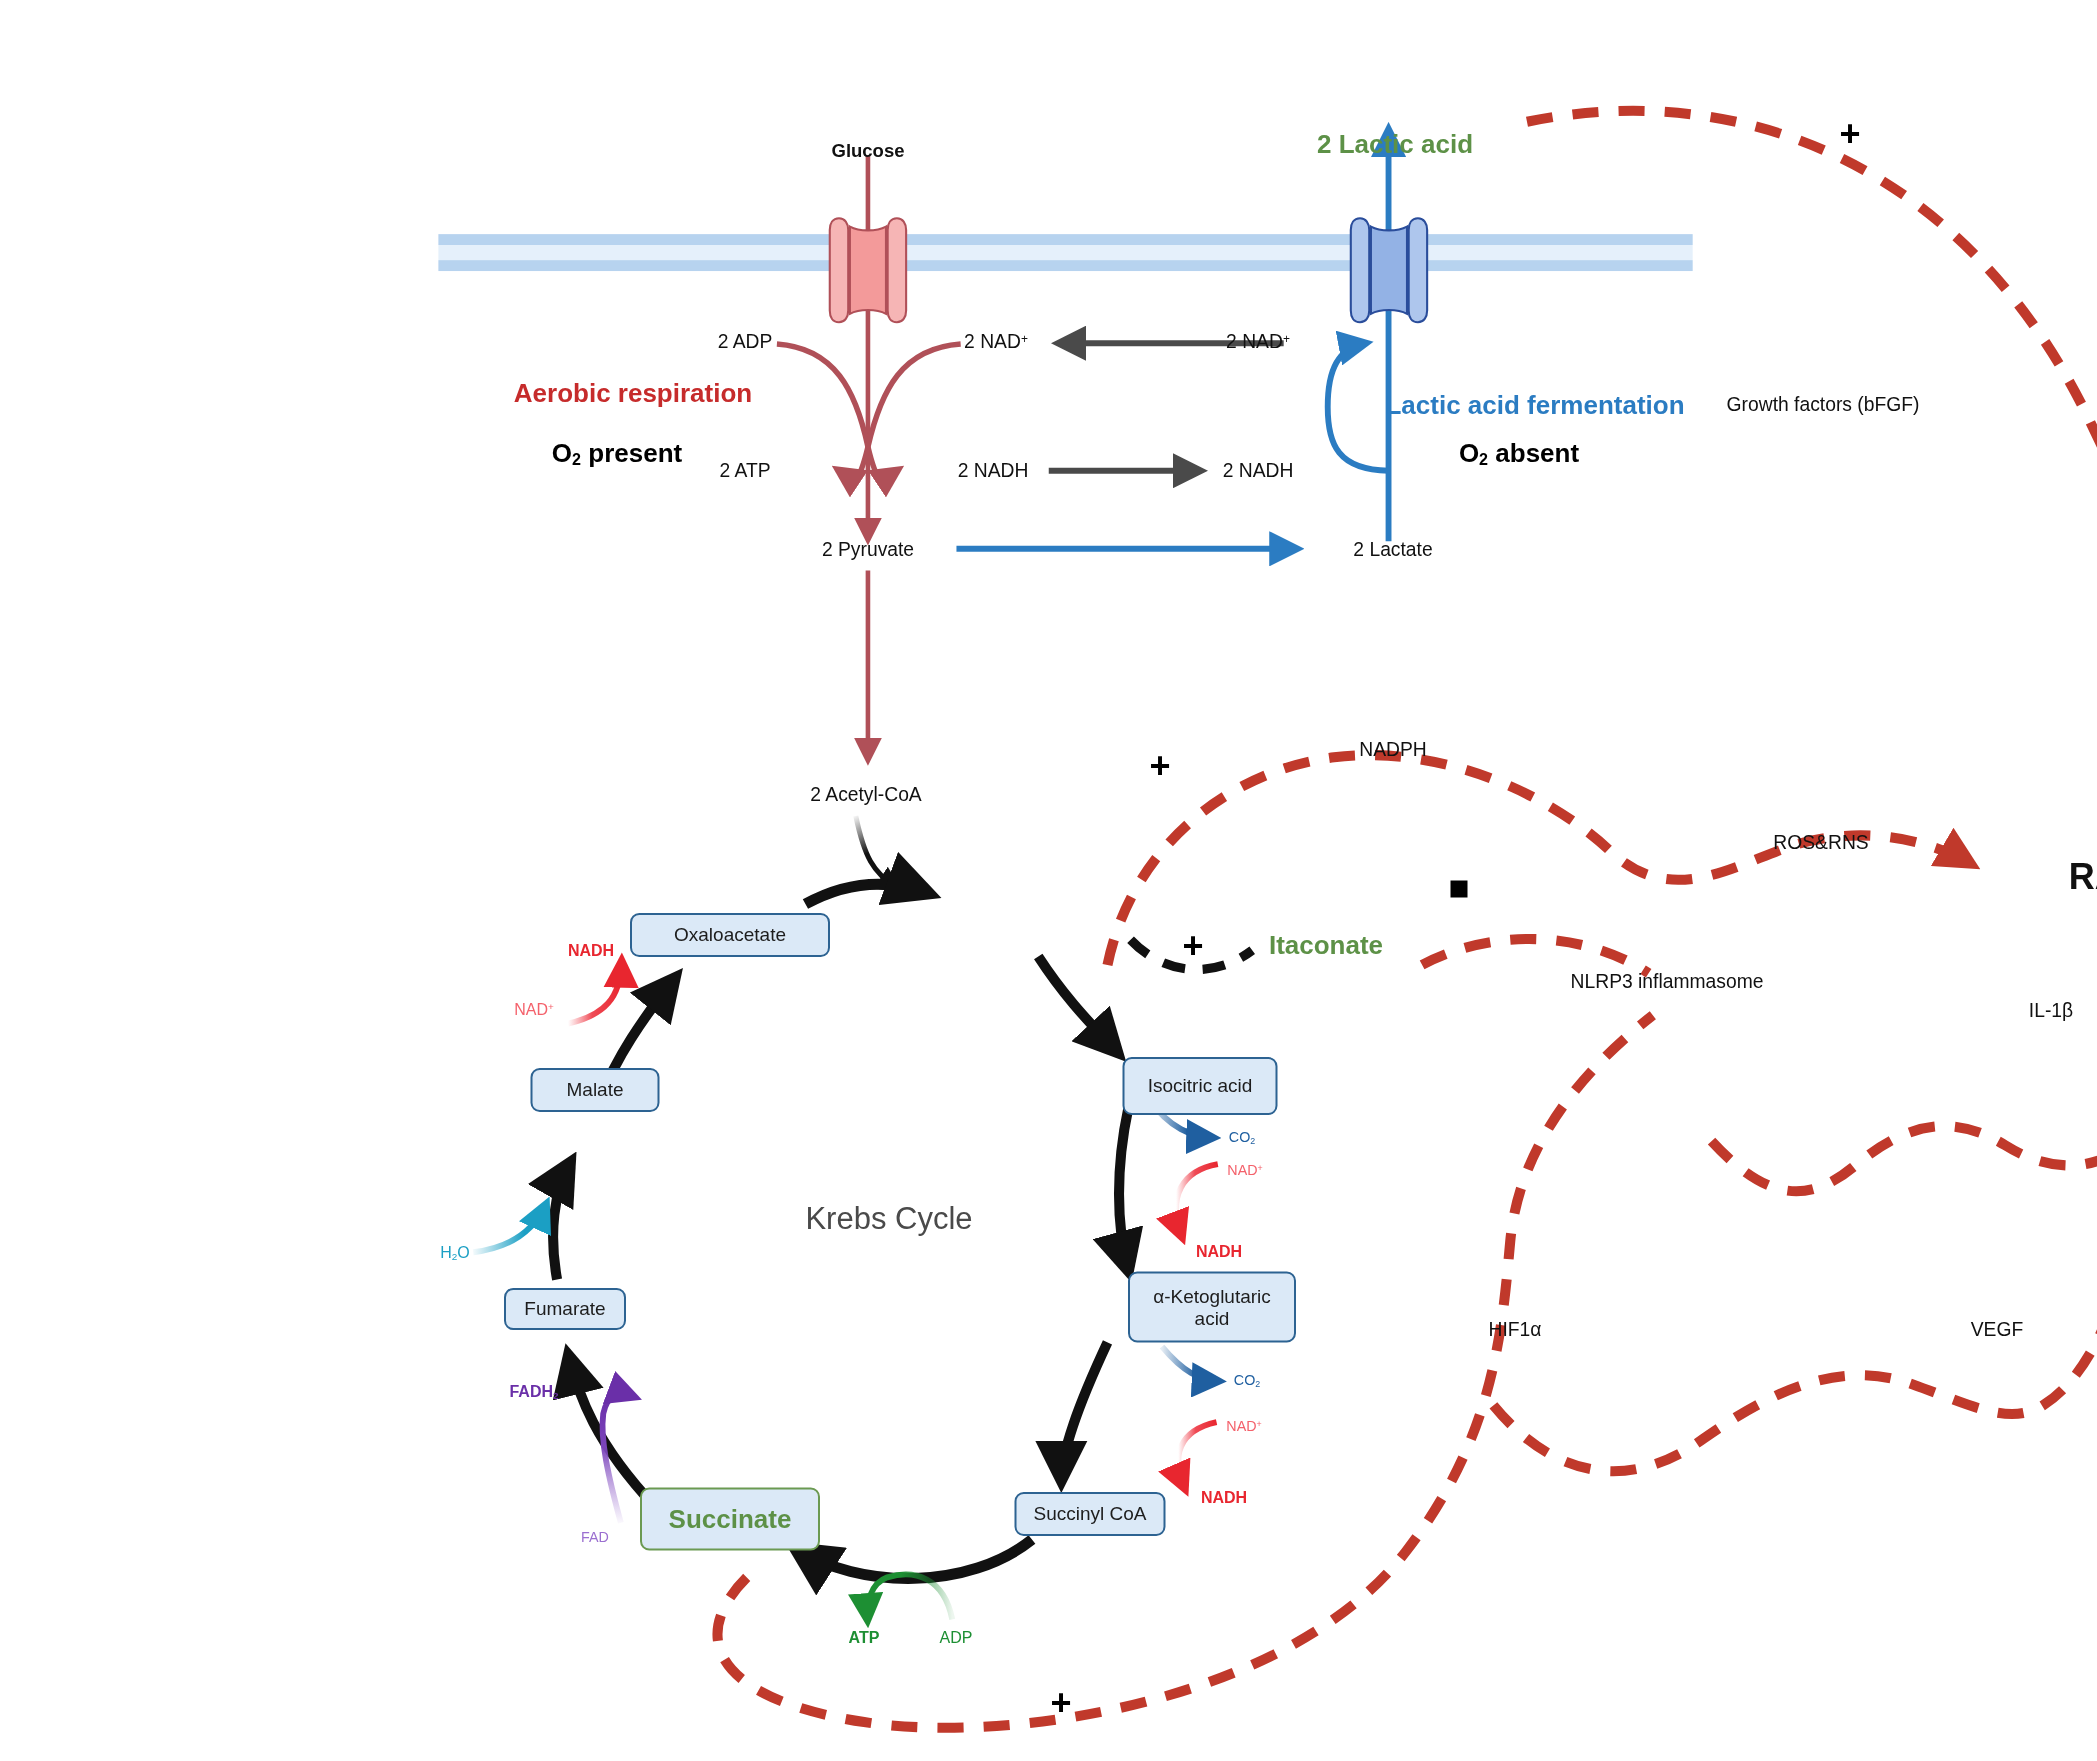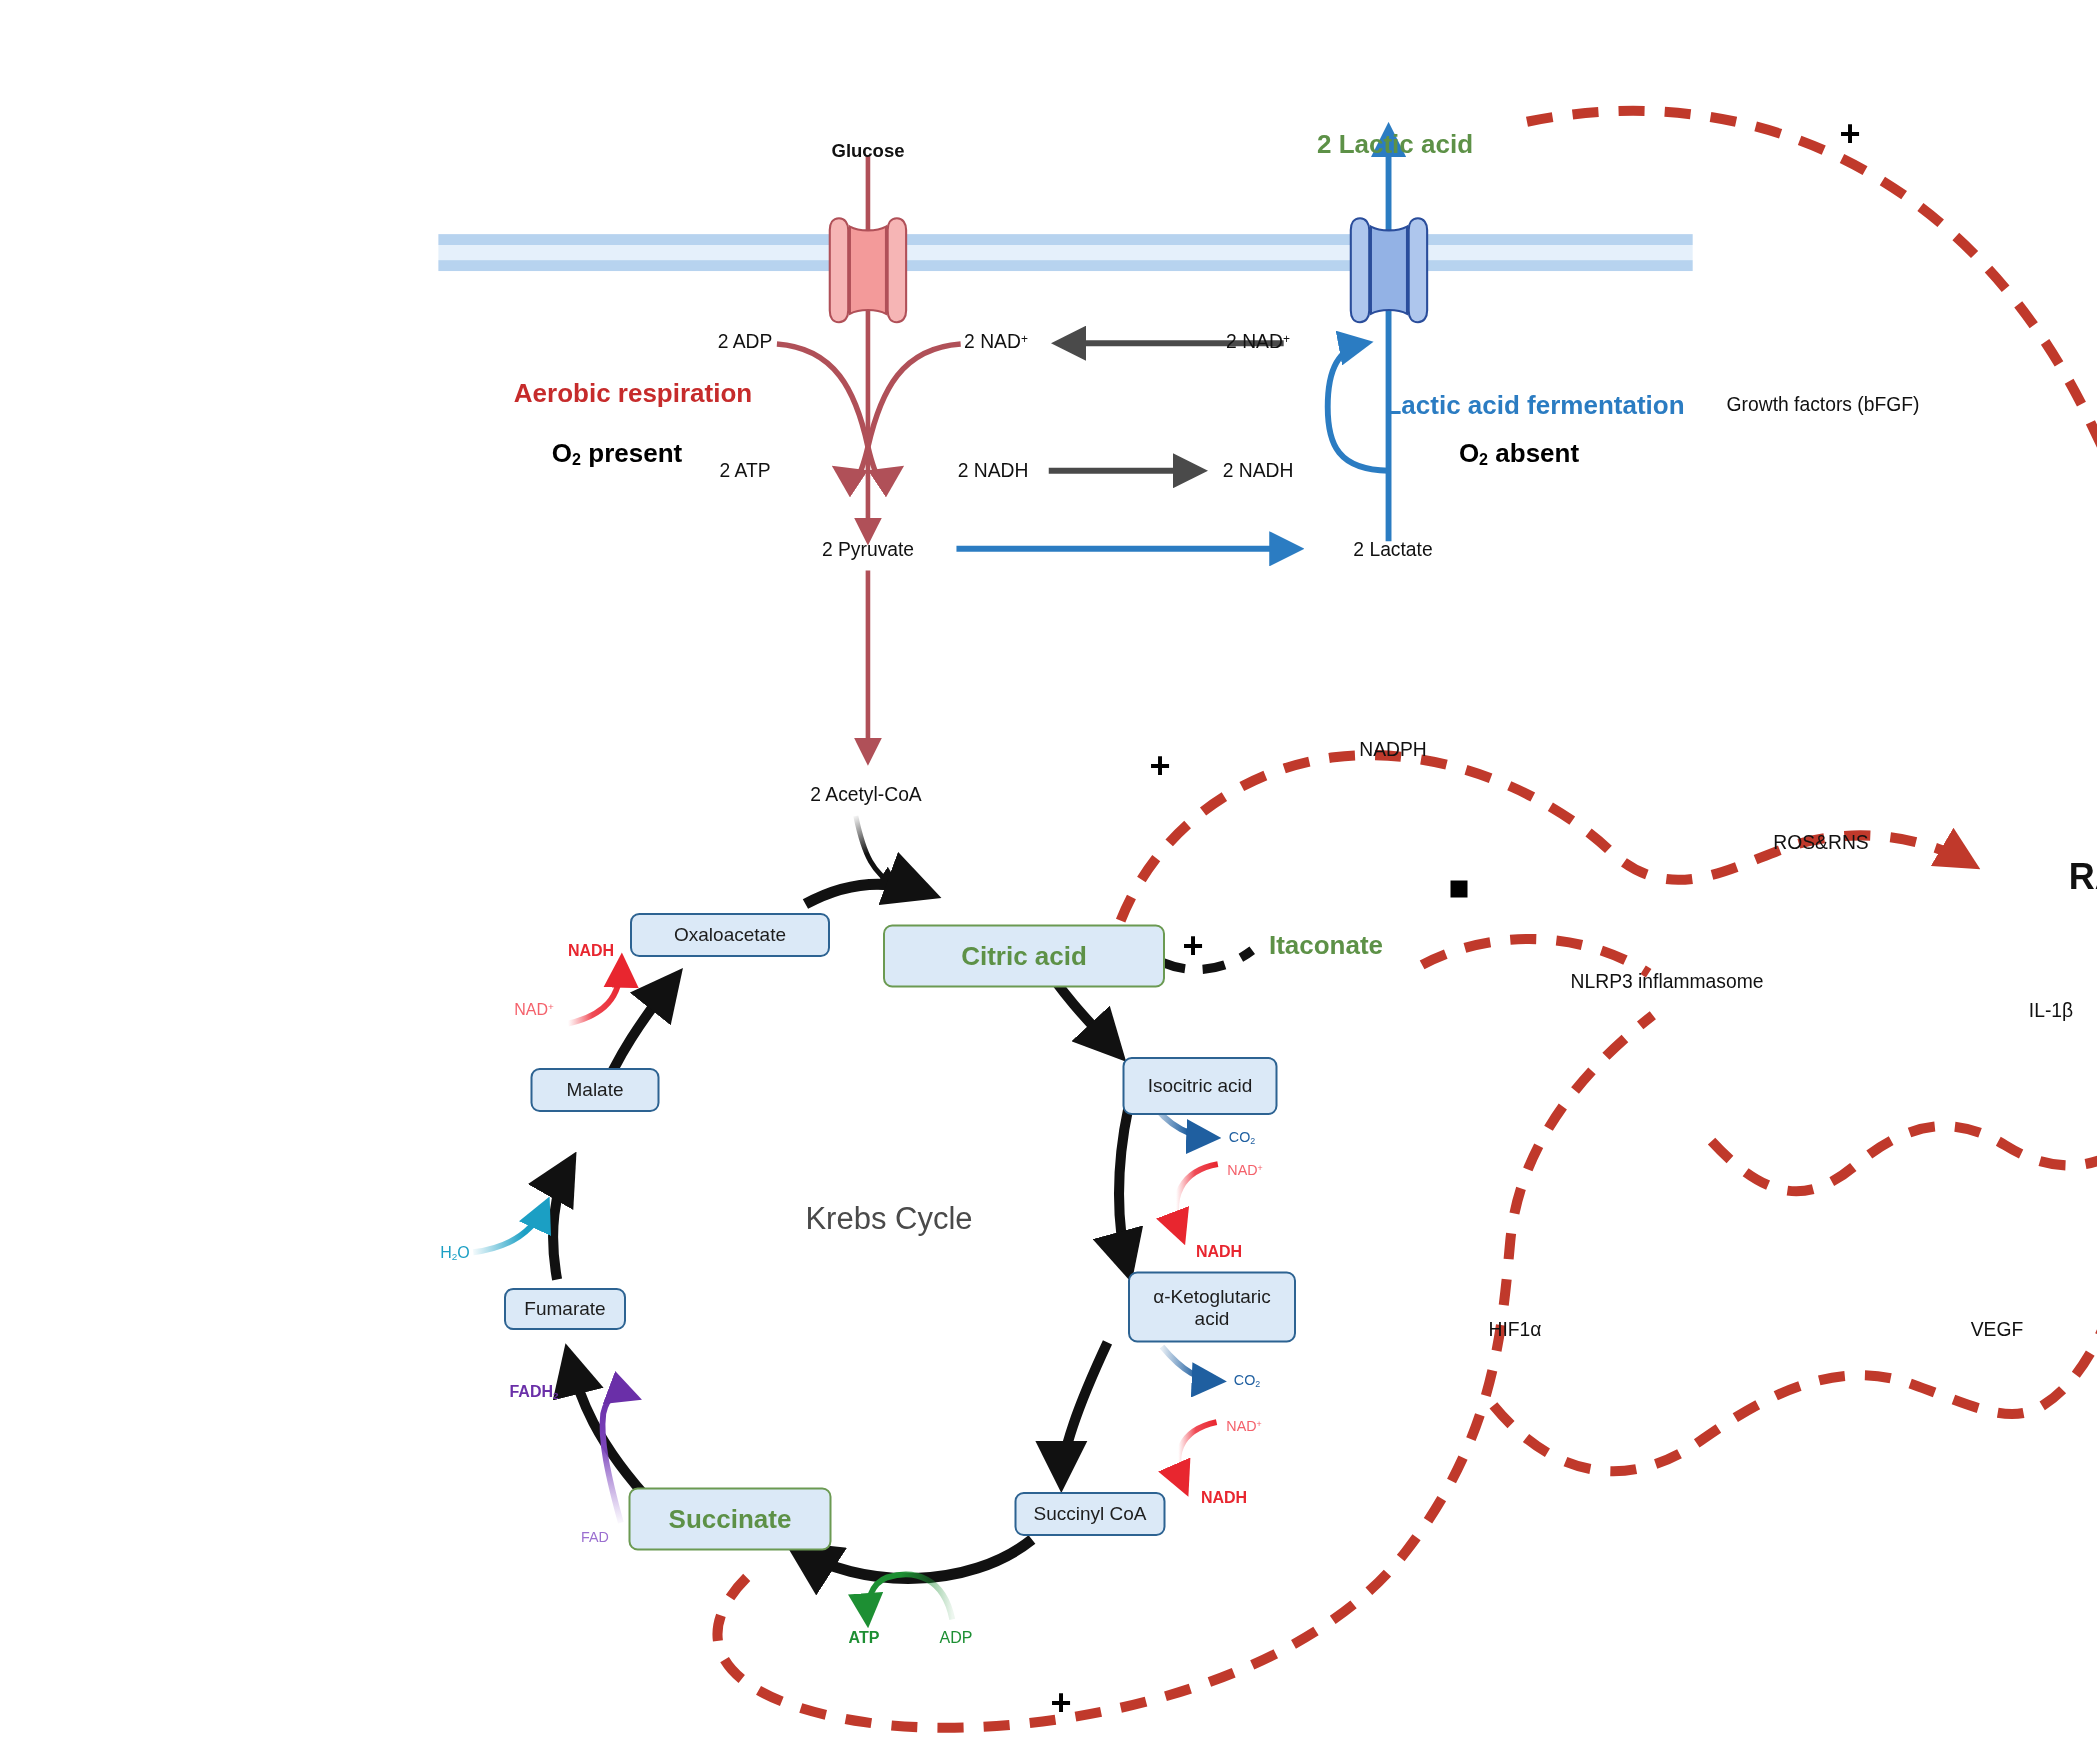--- a/index.html
+++ b/index.html
@@ -253,29 +253,28 @@
   <div class="lbl ctr plainlbl" style="left:1258px;top:471px;">2 NADH</div>
 
   <div class="lbl ctr plainlbl" style="left:868px;top:550px;">2 Pyruvate</div>
   <div class="lbl ctr plainlbl" style="left:1393px;top:550px;">2 Lactate</div>
   <div class="lbl ctr plainlbl" style="left:866px;top:795px;">2 Acetyl-CoA</div>
 
   <div class="lbl ctr" style="left:889px;top:1219px;font-size:31px;color:#4a4a4a;">Krebs Cycle</div>
 
   <div class="mbox" style="left:730px;top:935px;width:200px;height:44px;">Oxaloacetate</div>
 
-  <div class="mbox green" style="left:1024px;top:956px;width:282px;height:63px;">Citric acid</div>
 
   <div class="mbox" style="left:1200px;top:1086px;width:155px;height:58px;">Isocitric acid</div>
 
   <div class="mbox" style="left:1212px;top:1307px;width:168px;height:71px;">α-Ketoglutaric acid</div>
 
   <div class="mbox" style="left:1090px;top:1514px;width:151px;height:44px;">Succinyl CoA</div>
 
-  <div class="mbox green" style="left:730px;top:1519px;width:203px;height:63px;">Succinate</div>
+  <div class="mbox green" style="left:730px;top:1519px;width:180px;height:63px;">Succinate</div>
 
   <div class="mbox" style="left:565px;top:1309px;width:122px;height:42px;">Fumarate</div>
 
   <div class="mbox" style="left:595px;top:1090px;width:129px;height:44px;">Malate</div>
 
   <div class="lbl ctr small bold red" style="left:591px;top:951px;">NADH</div>
   <div class="lbl ctr small redsoft" style="left:534px;top:1010px;">
     <span>NAD</span><sup>+</sup>
   </div>
 

